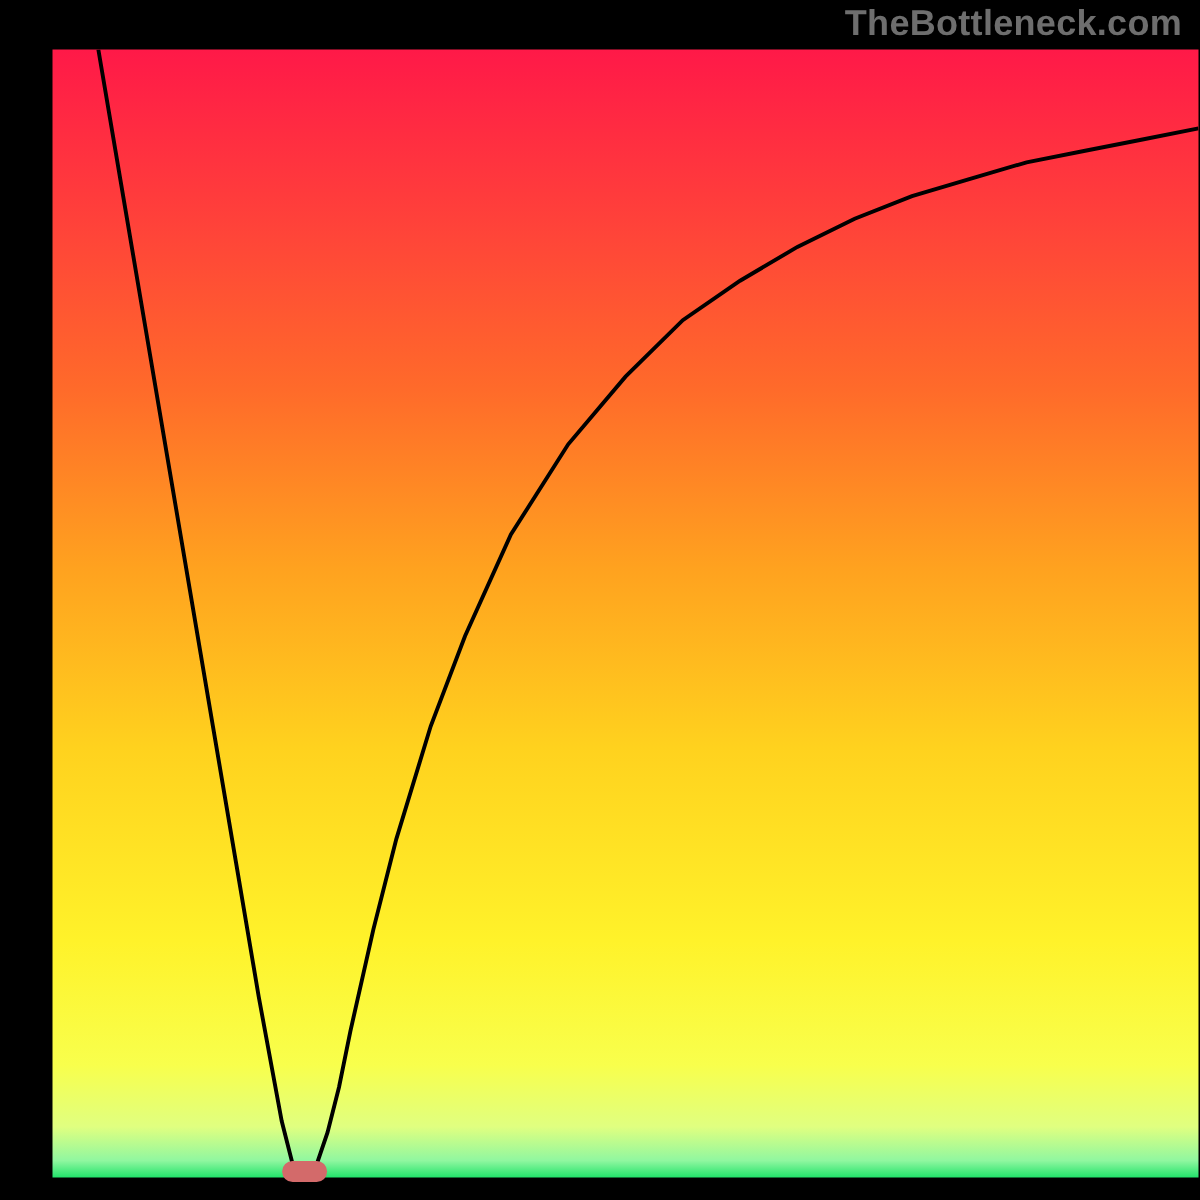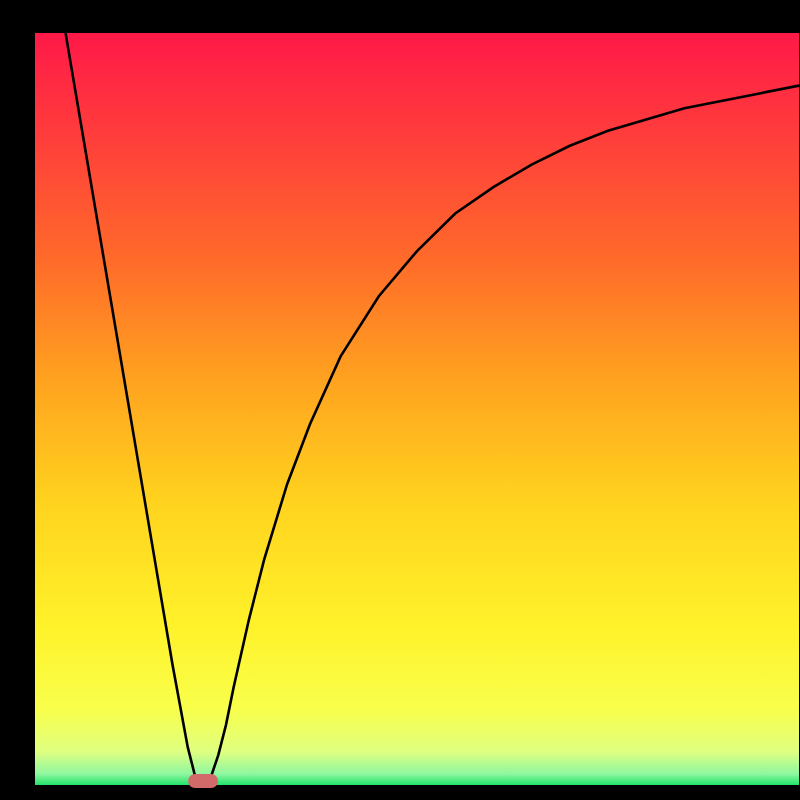--- a/index.html
+++ b/index.html
@@ -31,20 +31,21 @@
     top: 0;
     left: 0;
     width: 800px;
     height: 800px;
   }
 </style>
 </head>
 <body>
 
 <div class="frame">
+  <div class="watermark">TheBottleneck.com</div>
   <svg class="plot" viewBox="0 0 800 800">
     <defs>
       <linearGradient id="bg-grad" x1="0" y1="0" x2="0" y2="1">
           <stop offset="0%" stop-color="#ff1948"></stop>
           <stop offset="14.000000000000002%" stop-color="#ff3e3b"></stop>
           <stop offset="30%" stop-color="#ff6a2a"></stop>
           <stop offset="46%" stop-color="#ffa21f"></stop>
           <stop offset="62%" stop-color="#ffd21e"></stop>
           <stop offset="79%" stop-color="#fff22a"></stop>
           <stop offset="90%" stop-color="#f8ff4c"></stop>

